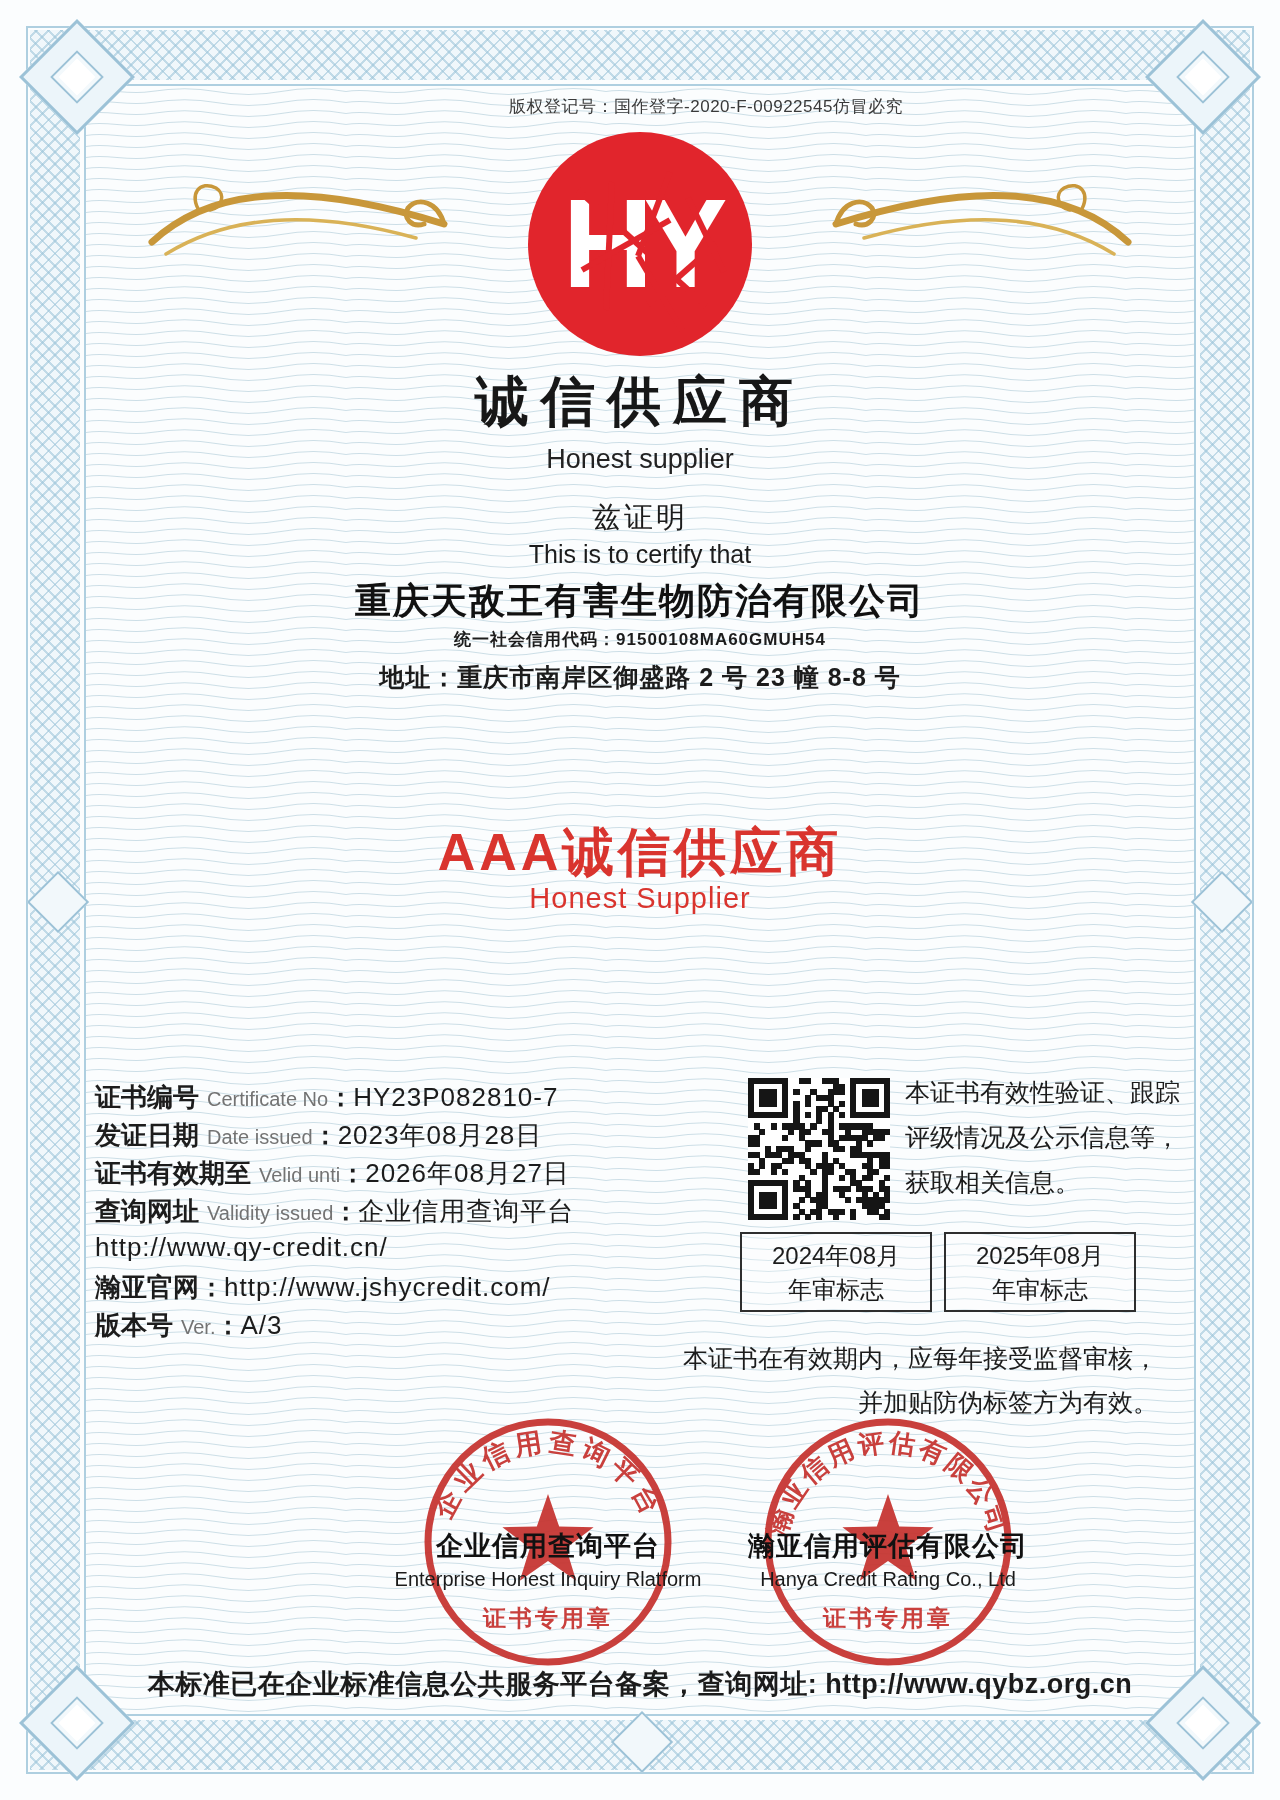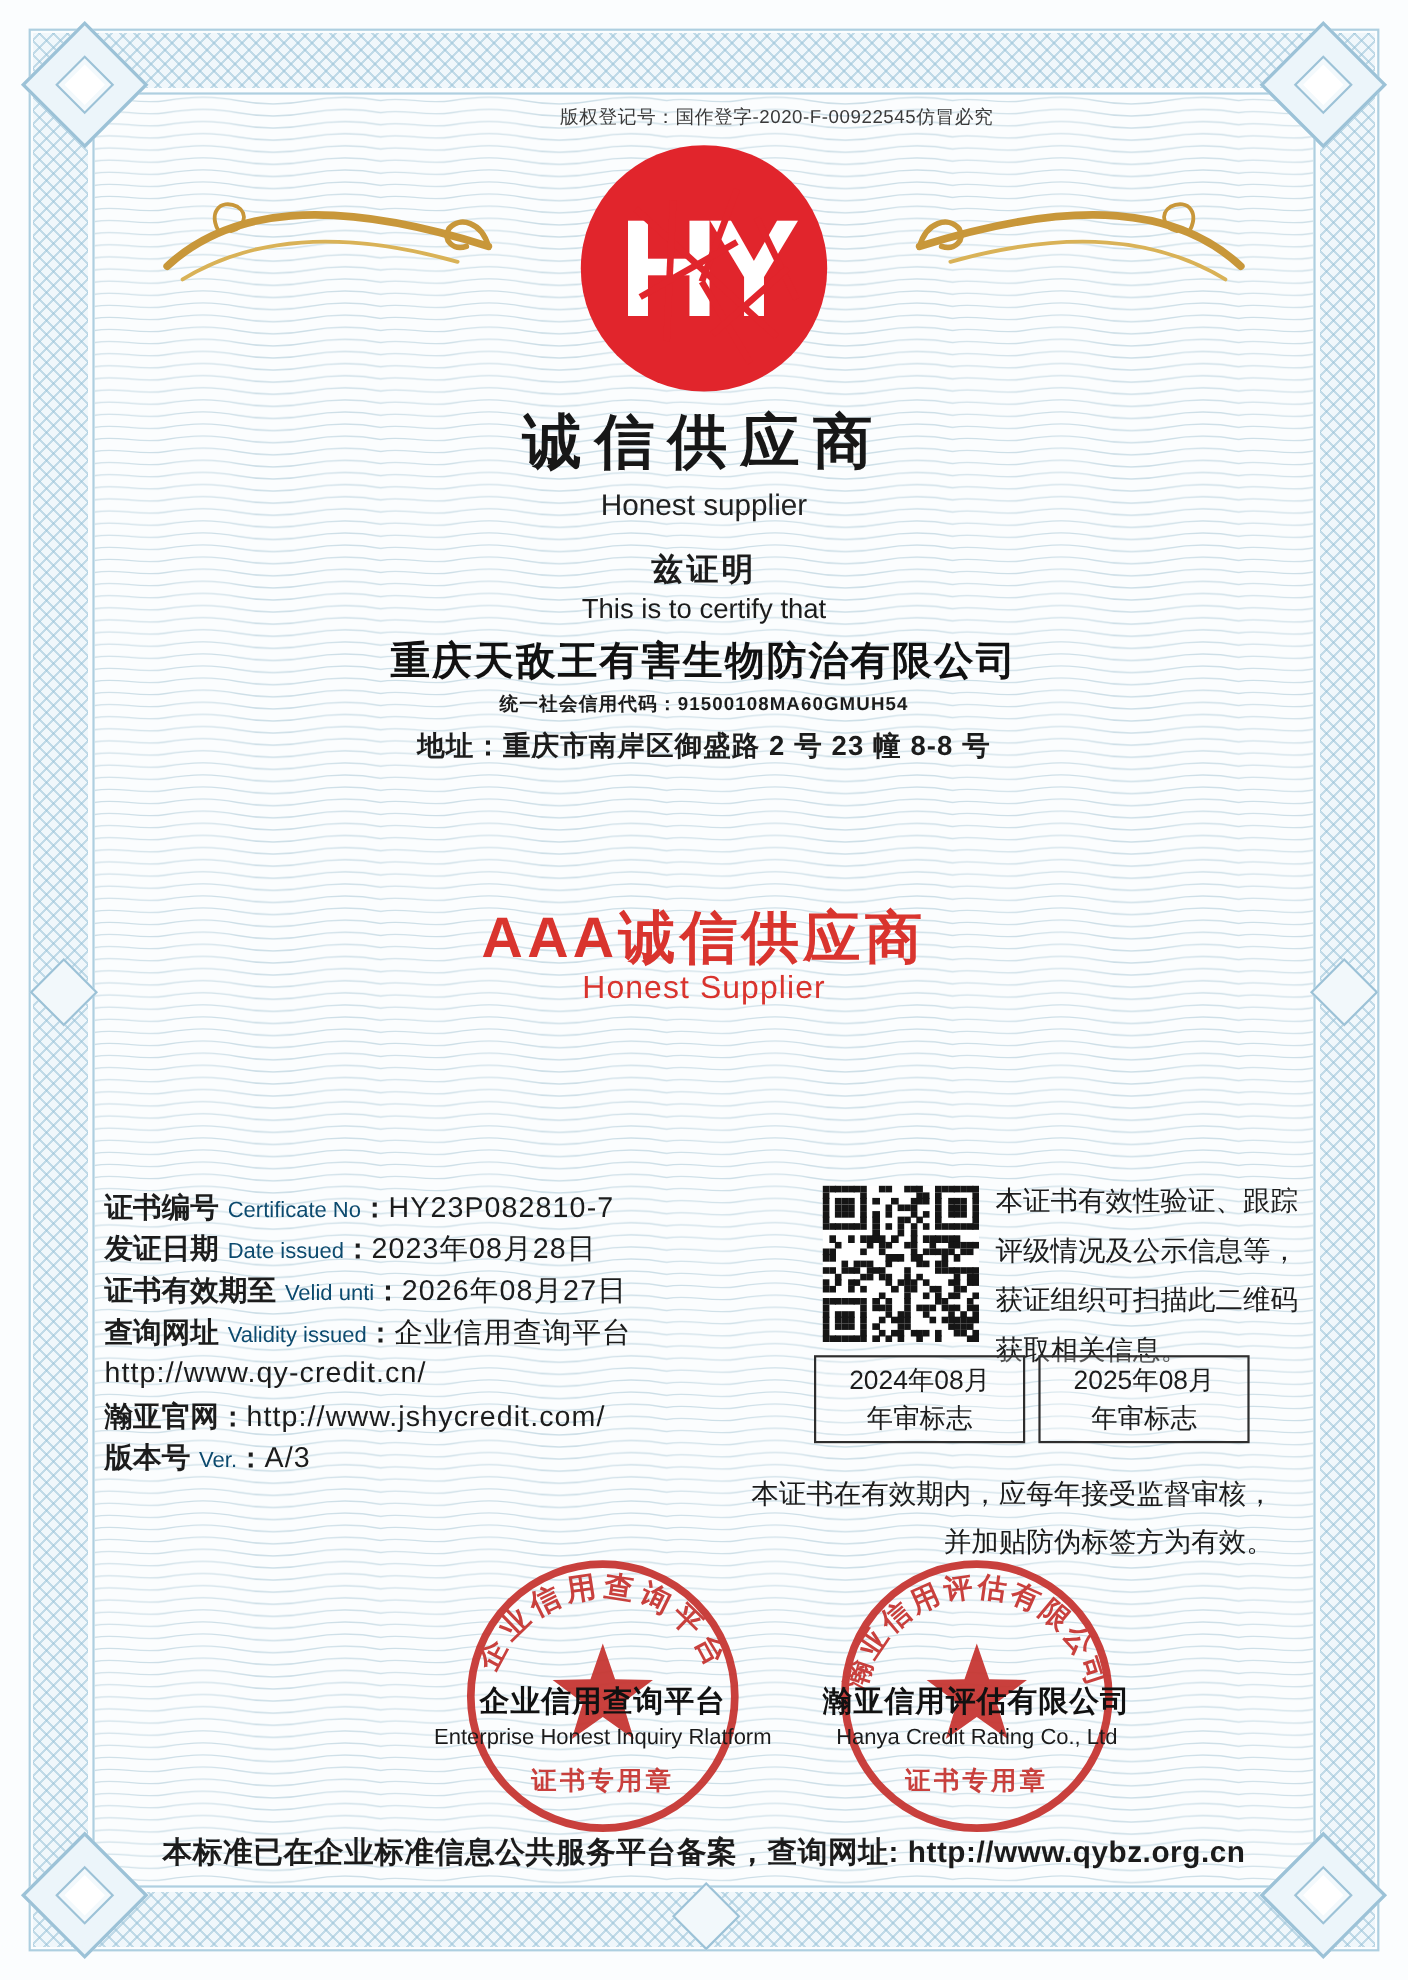--- a/index.html
+++ b/index.html
@@ -37,32 +37,32 @@
   
   .copyright{top:95px;padding-left:132px;font-size:17px;color:#3a3a3a;letter-spacing:.5px;}
   
   .logo{left:520px;top:124px;width:240px;height:240px;}
   .flourish{top:168px;width:300px;height:110px;}
   .fl-left{left:148px;}
   .fl-right{right:148px;transform:scaleX(-1);}
   
   .title-cn{top:366px;font-size:54px;font-weight:600;letter-spacing:12px;color:#171717;}
   .title-en{top:444px;font-size:27px;font-weight:500;color:#222;}
-  .intro-cn{top:498px;font-size:29px;font-weight:700;letter-spacing:3px;}
+  .intro-cn{top:498px;font-size:29px;font-weight:400;letter-spacing:3px;}
   .intro-en{top:540px;font-size:25px;}
   .company{top:577px;font-size:36px;font-weight:700;letter-spacing:2px;color:#111;text-align:center;}
   .credit{top:628px;font-size:17px;font-weight:600;letter-spacing:1px;}
   .addr{top:661px;font-size:25px;font-weight:600;letter-spacing:1px;}
   .award-t{top:818px;font-size:52px;font-weight:700;letter-spacing:4px;color:#d9342e;}
   .award-s{top:882px;font-size:29px;font-weight:500;color:#d9342e;letter-spacing:1px;}
   
   .details{left:95px;top:1080px;width:560px;}
   .dline{height:38px;display:flex;align-items:baseline;white-space:nowrap;}
   .dline .cn{font-size:26px;font-weight:600;}
-  .dline .en{font-size:20px;font-weight:400;margin-left:8px;color:#0c4a6e;}
+  .dline .en{font-size:20px;font-weight:400;margin-left:8px;color:#737373;}
   .dline .sep{font-size:25px;font-weight:600;}
   .dline .val{font-size:26px;font-weight:500;letter-spacing:1px;}
   
   .qr{left:748px;top:1078px;width:142px;height:142px;background:#fff;z-index:2;}
   .qr i{position:absolute;background:#151515;}
   .qrtext{left:905px;top:1070px;width:300px;font-size:25px;line-height:45px;font-weight:500;}
   
   .rbox{top:1232px;width:192px;height:80px;border:2px solid #2e2e2e;text-align:center;
     font-size:24px;font-weight:500;line-height:34px;padding-top:5px;box-sizing:border-box;background:rgba(255,255,255,.25);}
   .rb1{left:740px;} .rb2{left:944px;}
@@ -498,21 +498,20 @@
       <i style="left:56.8px;top:136.32px;width:6.08px;height:6.08px"></i>
       <i style="left:68.16px;top:136.32px;width:6.08px;height:6.08px"></i>
       <i style="left:85.19999999999999px;top:136.32px;width:6.08px;height:6.08px"></i>
       <i style="left:102.24px;top:136.32px;width:6.08px;height:6.08px"></i>
       <i style="left:130.64px;top:136.32px;width:6.08px;height:6.08px"></i>
       <i style="left:136.32px;top:136.32px;width:6.08px;height:6.08px"></i>
     </div>
   <div class="layer qrtext">
     <div>本证书有效性验证、跟踪</div>
     <div>评级情况及公示信息等，</div>
-    <div>获证组织可扫描此二维码</div>
     <div>获取相关信息。</div>
   </div>
 
   <div class="layer rbox rb1">
     <div>2024年08月</div>
     <div>年审标志</div>
   </div>
   <div class="layer rbox rb2">
     <div>2025年08月</div>
     <div>年审标志</div>

